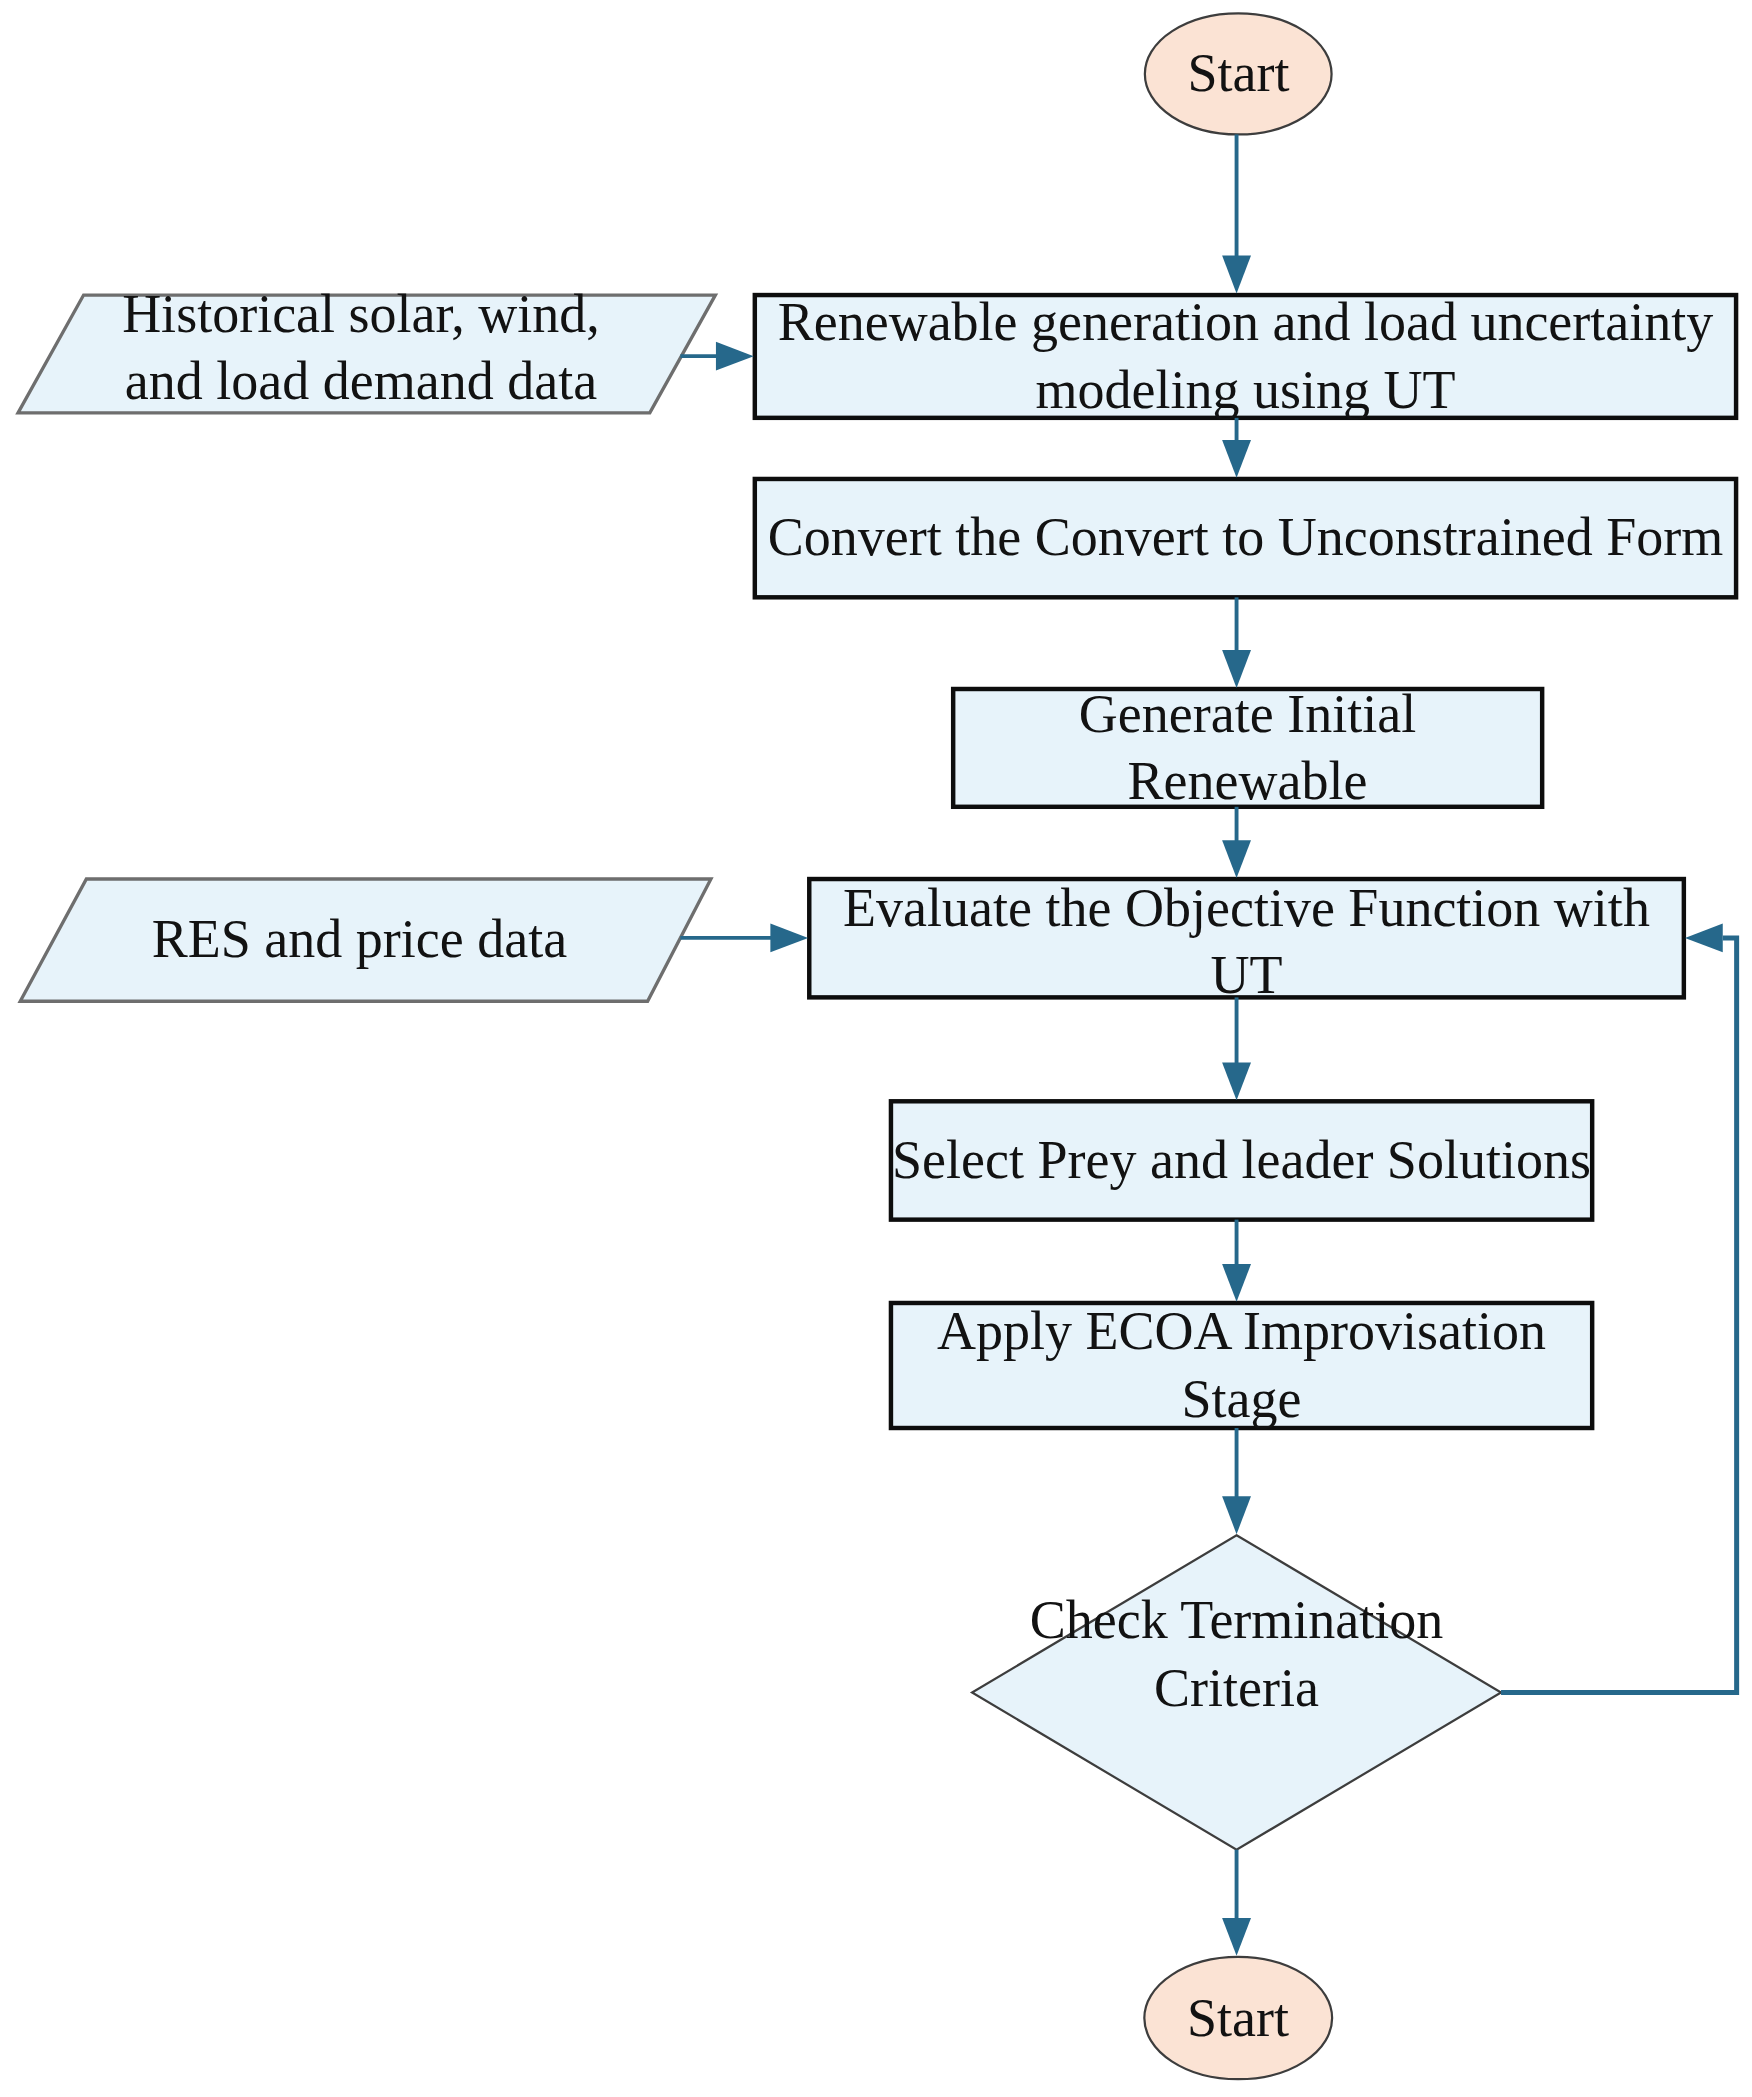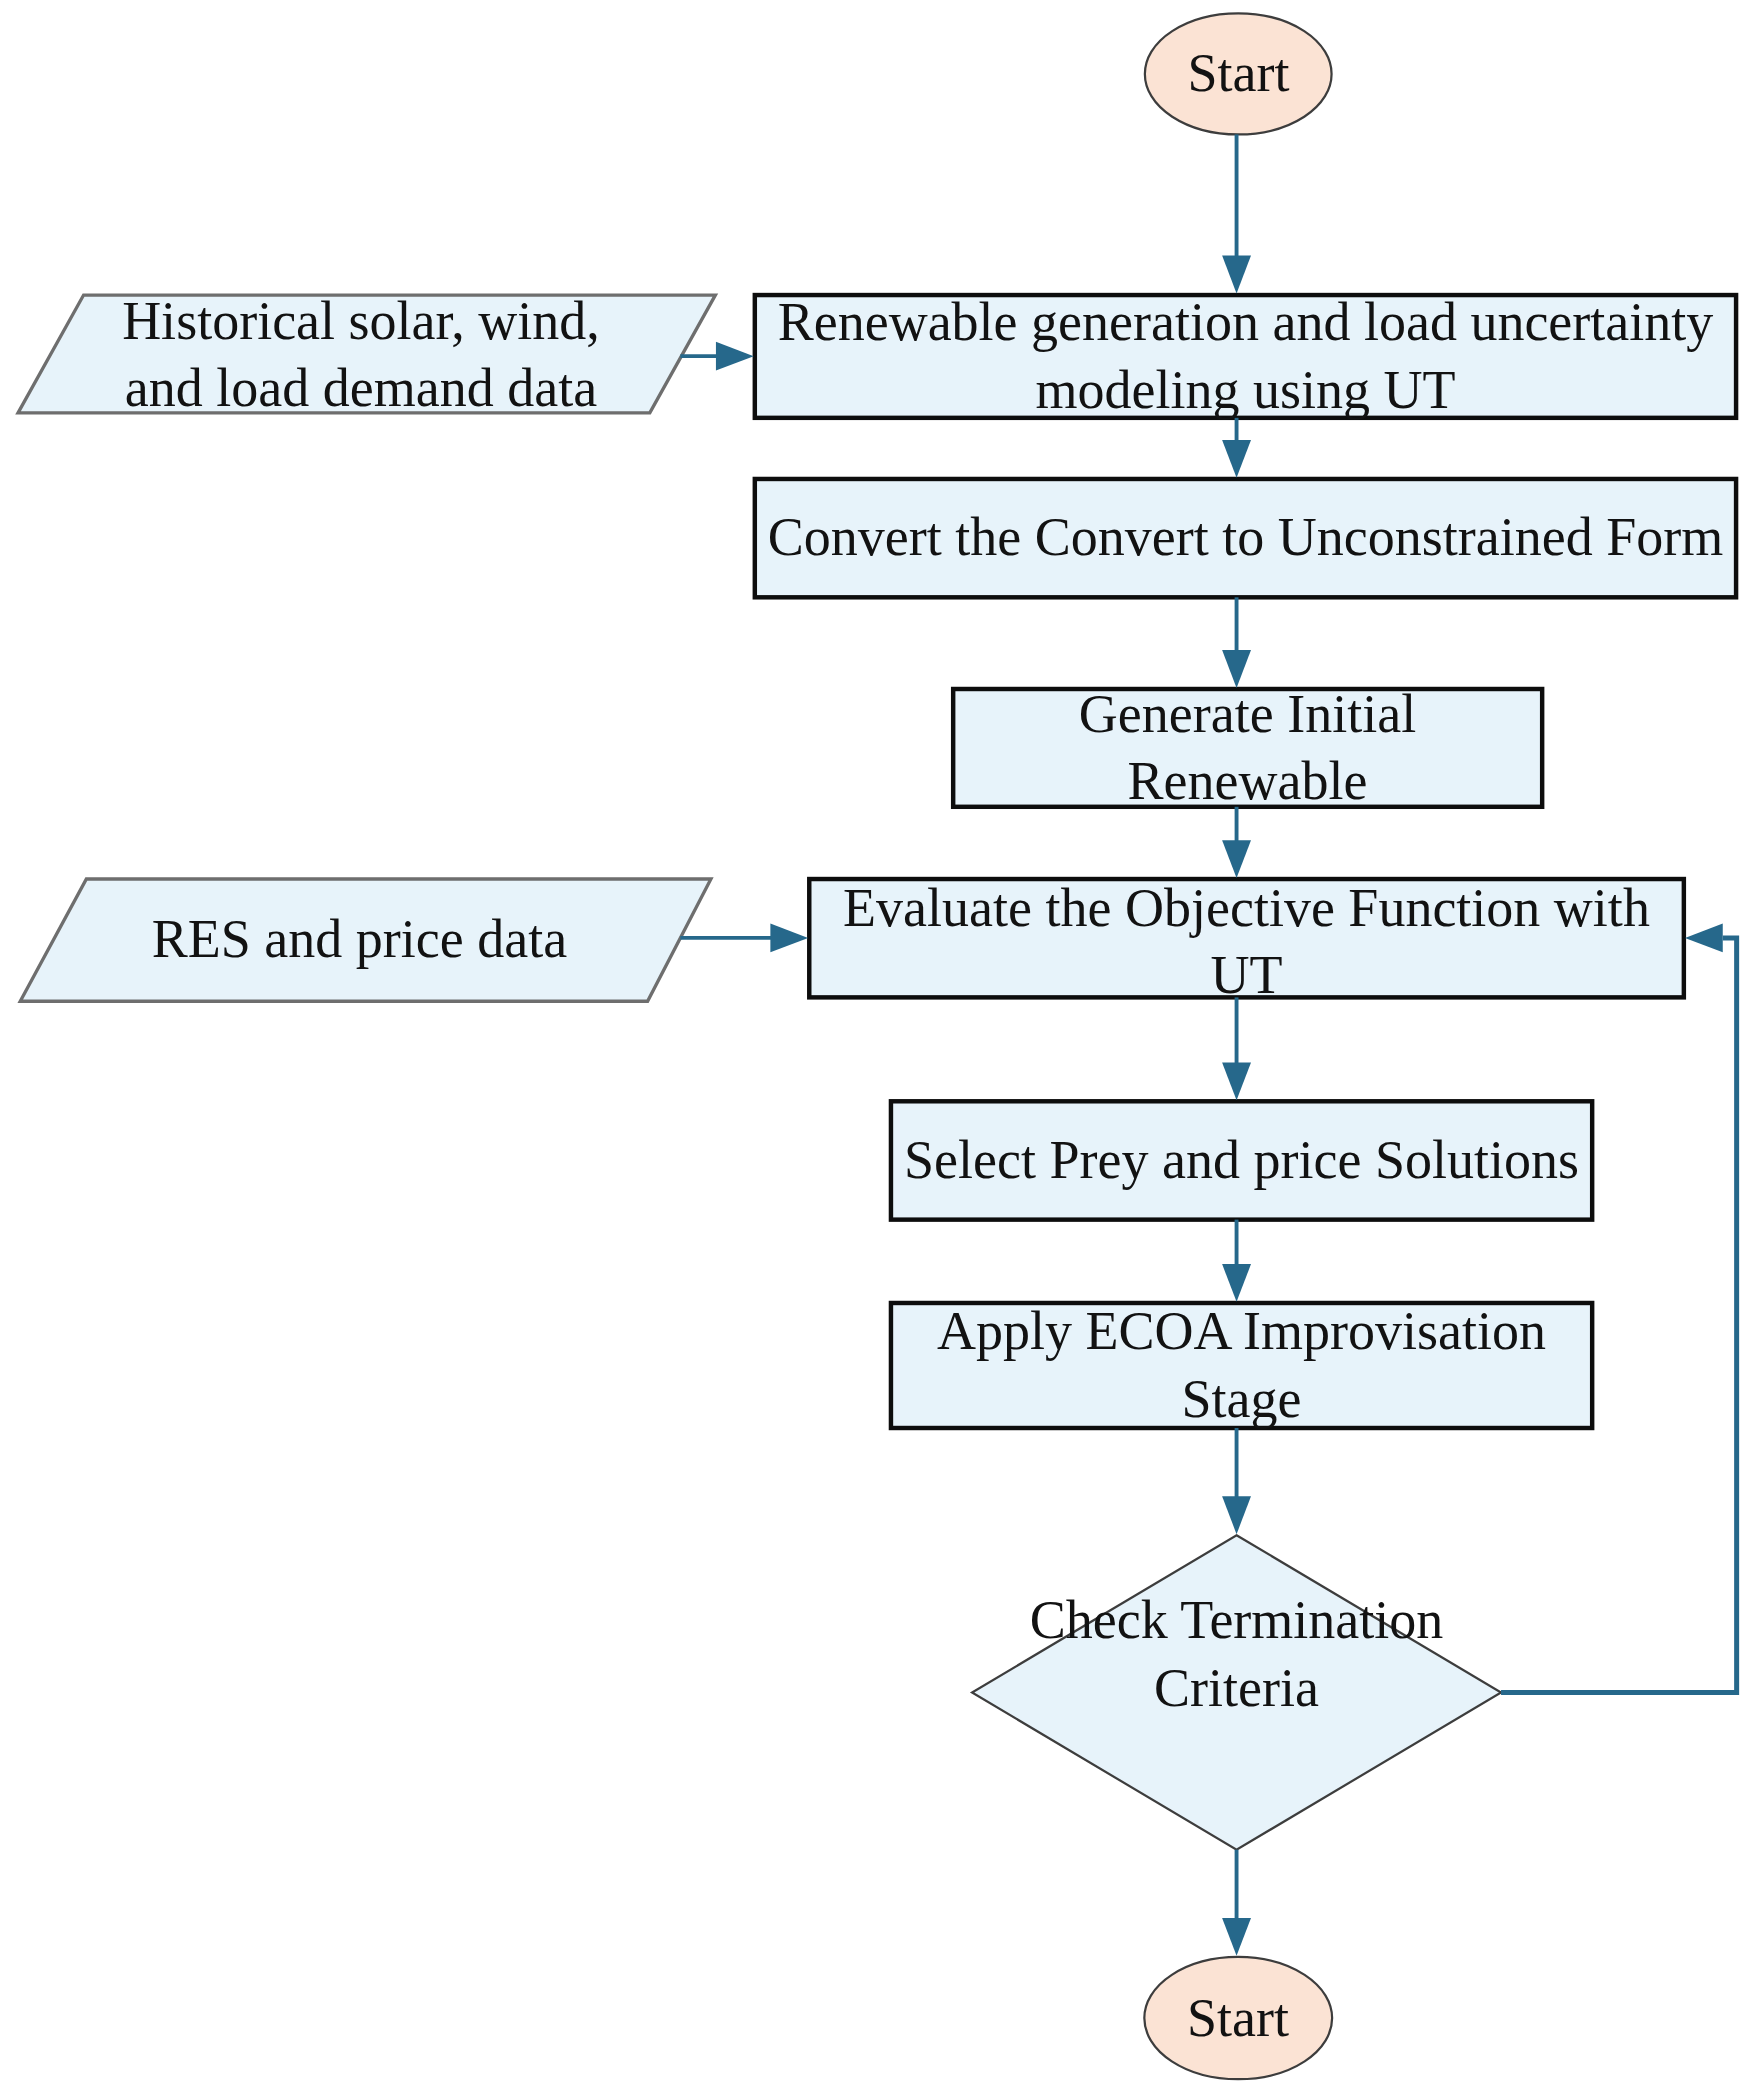--- a/index.html
+++ b/index.html
@@ -99,35 +99,35 @@
       <polygon class="head" points="2225,3520 2199,3452 2251,3452"></polygon>
     </g>
     <g>
       <polyline class="edge-thick" points="2701,3046 3125,3046 3125,1688 3100,1688"></polyline>
       <polygon class="head" points="3032,1688 3100,1662 3100,1714"></polygon>
     </g>
   </svg>
 
   <div class="label" style="left:1145px; top:14.4px; width:187px; height:119px;">Start</div>
 
-  <div class="label" style="left:33px; top:296px; width:656px; height:118px;">Historical solar, wind,
+  <div class="label" style="left:33px; top:289px; width:656px; height:118px;">Historical solar, wind,
 and load demand data</div>
 
   <div class="label" style="left:755px; top:295px; width:981px; height:123px;">Renewable generation and load uncertainty
 modeling using UT</div>
 
   <div class="label" style="left:755px; top:479px; width:981px; height:118px;">Convert the Convert to Unconstrained Form</div>
 
   <div class="label" style="left:953px; top:689px; width:589px; height:118px;">Generate Initial Renewable</div>
 
   <div class="label" style="left:37px; top:879px; width:645px; height:122px;">RES and price data</div>
 
   <div class="label" style="left:809px; top:883px; width:875px; height:118px;">Evaluate the Objective Function with UT</div>
 
-  <div class="label" style="left:891px; top:1102px; width:701px; height:118px;">Select Prey and price Solutions</div>
+  <div class="label" style="left:891px; top:1102px; width:701px; height:118px;">Select Prey and leader Solutions</div>
 
   <div class="label" style="left:891px; top:1303px; width:701px; height:125px;">Apply ECOA Improvisation
 Stage</div>
 
   <div class="label diamond-label" style="left:972px; top:1536px; width:529px; height:315px;">
        <span>Check Termination
 Criteria</span></div>
 
   <div class="label" style="left:1144px; top:1959px; width:188px; height:120px;">Start</div>
 

